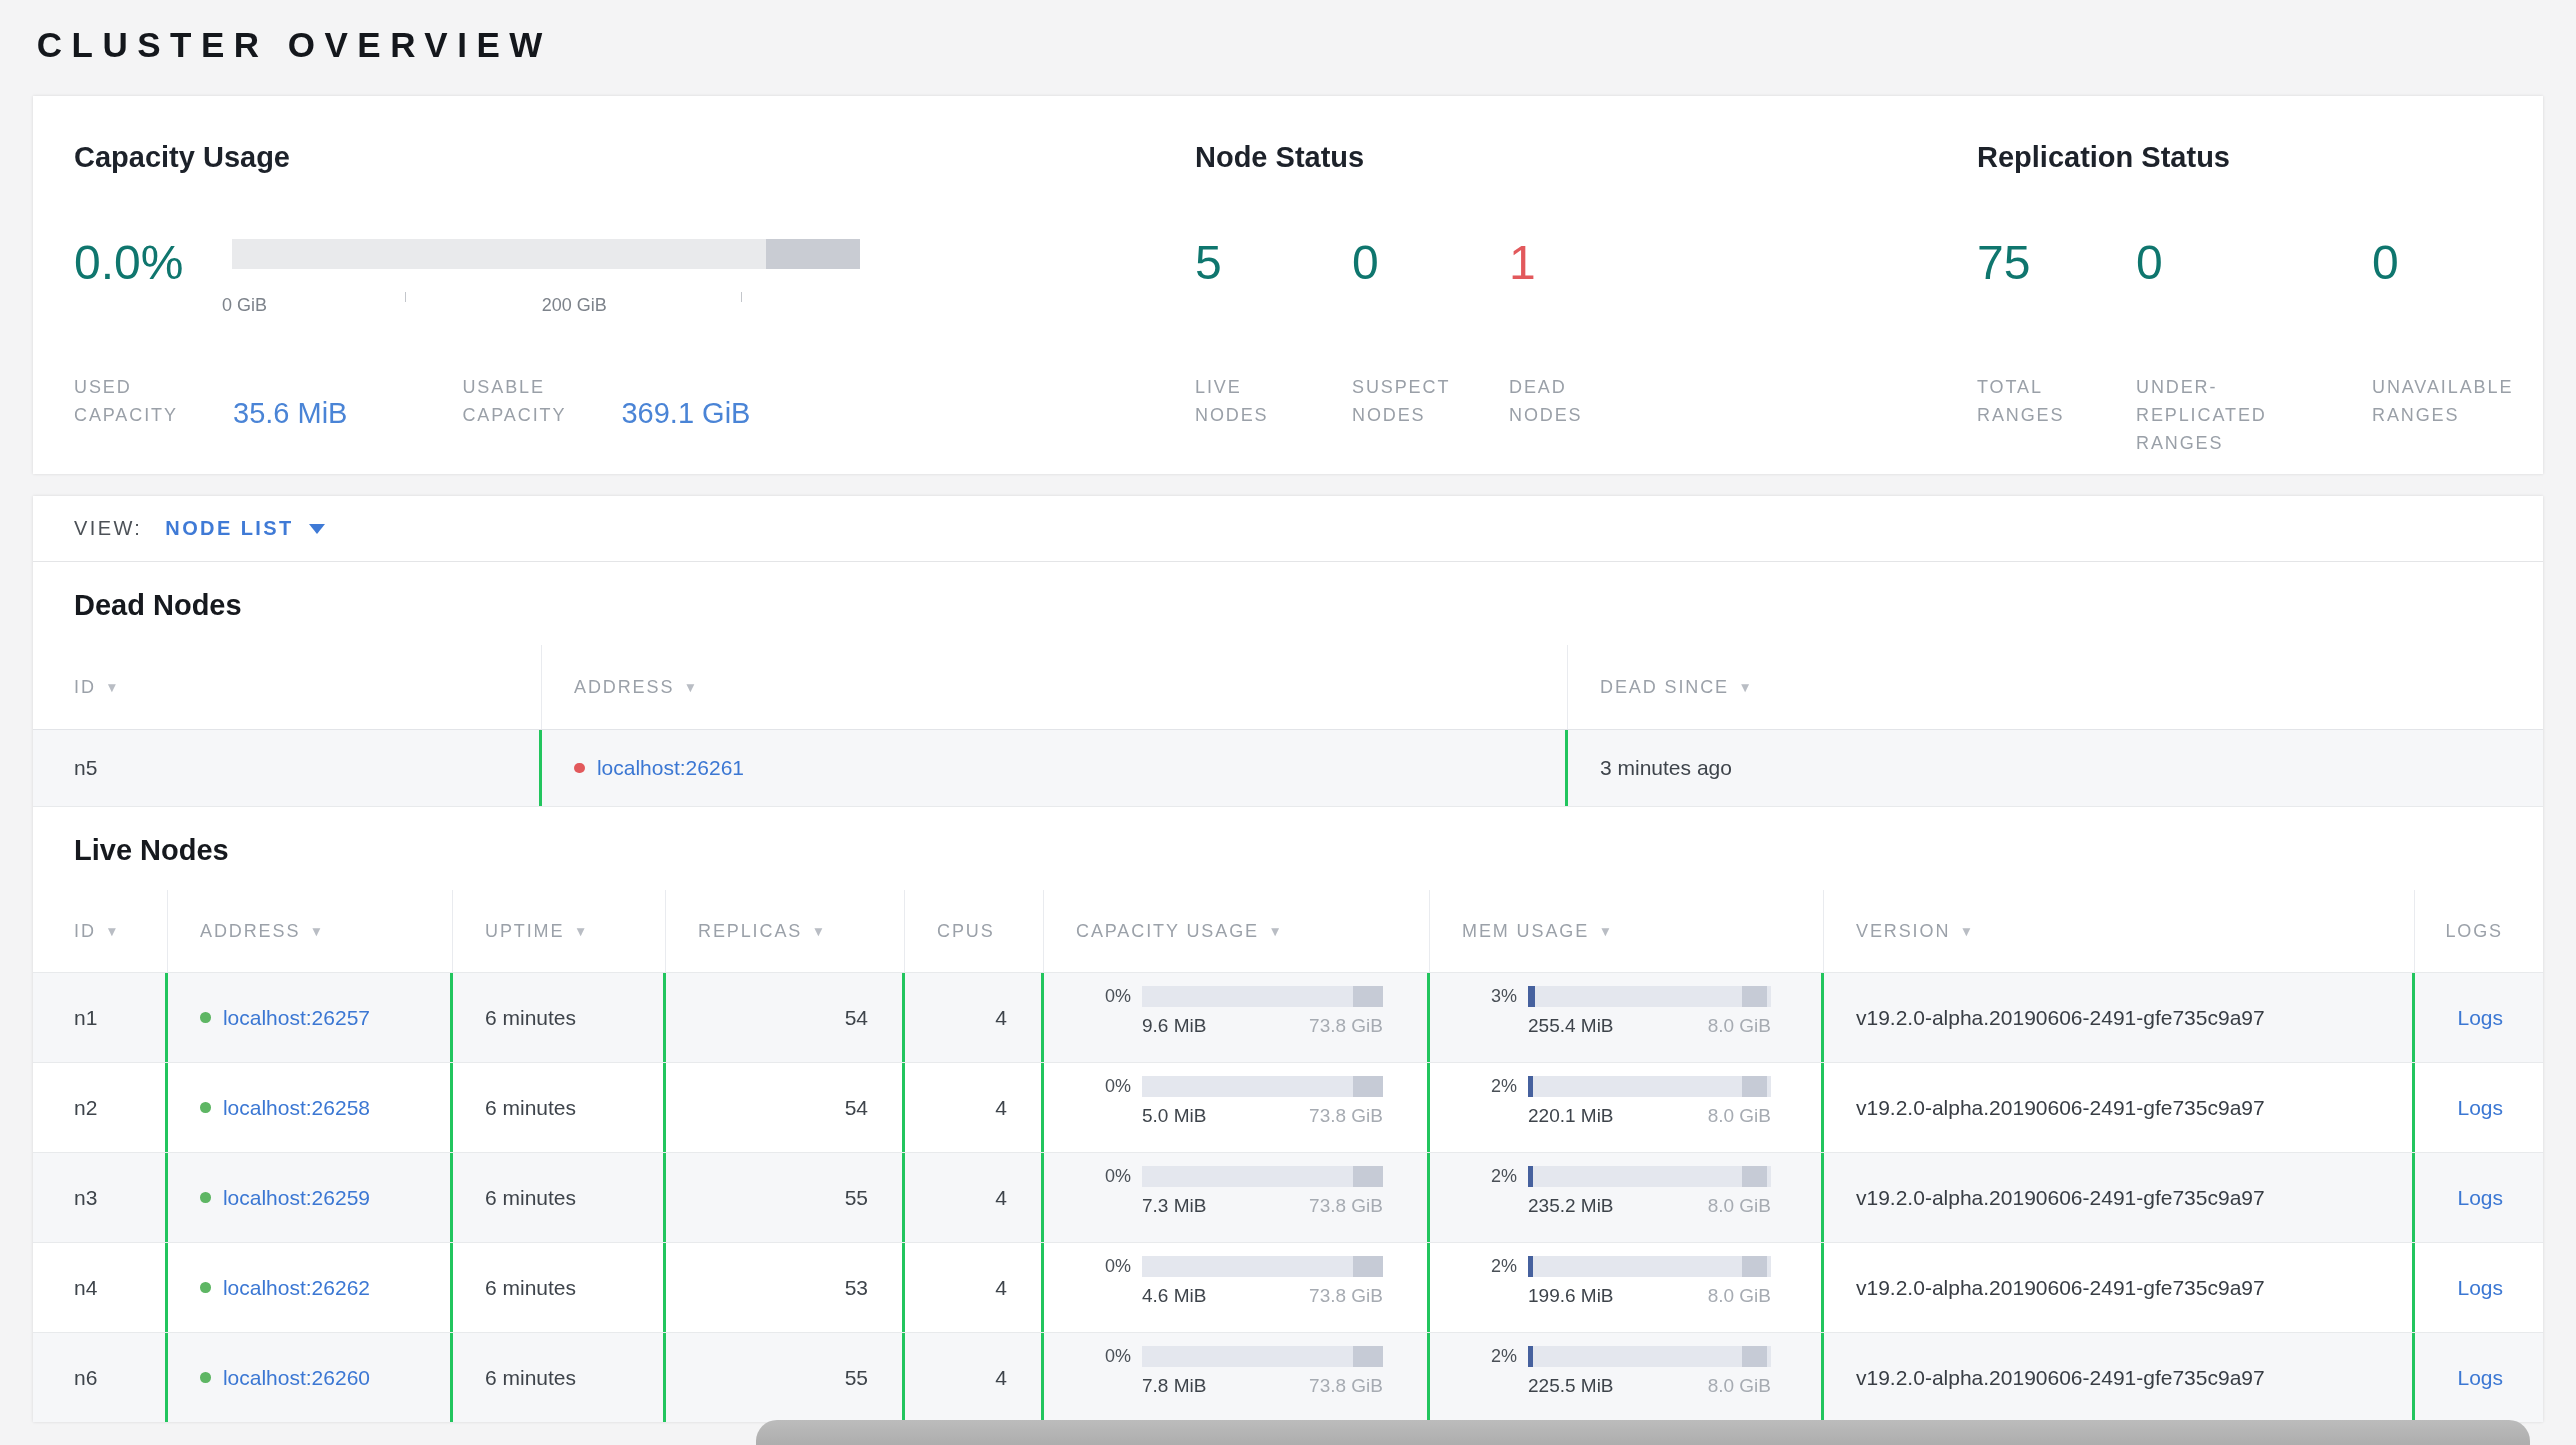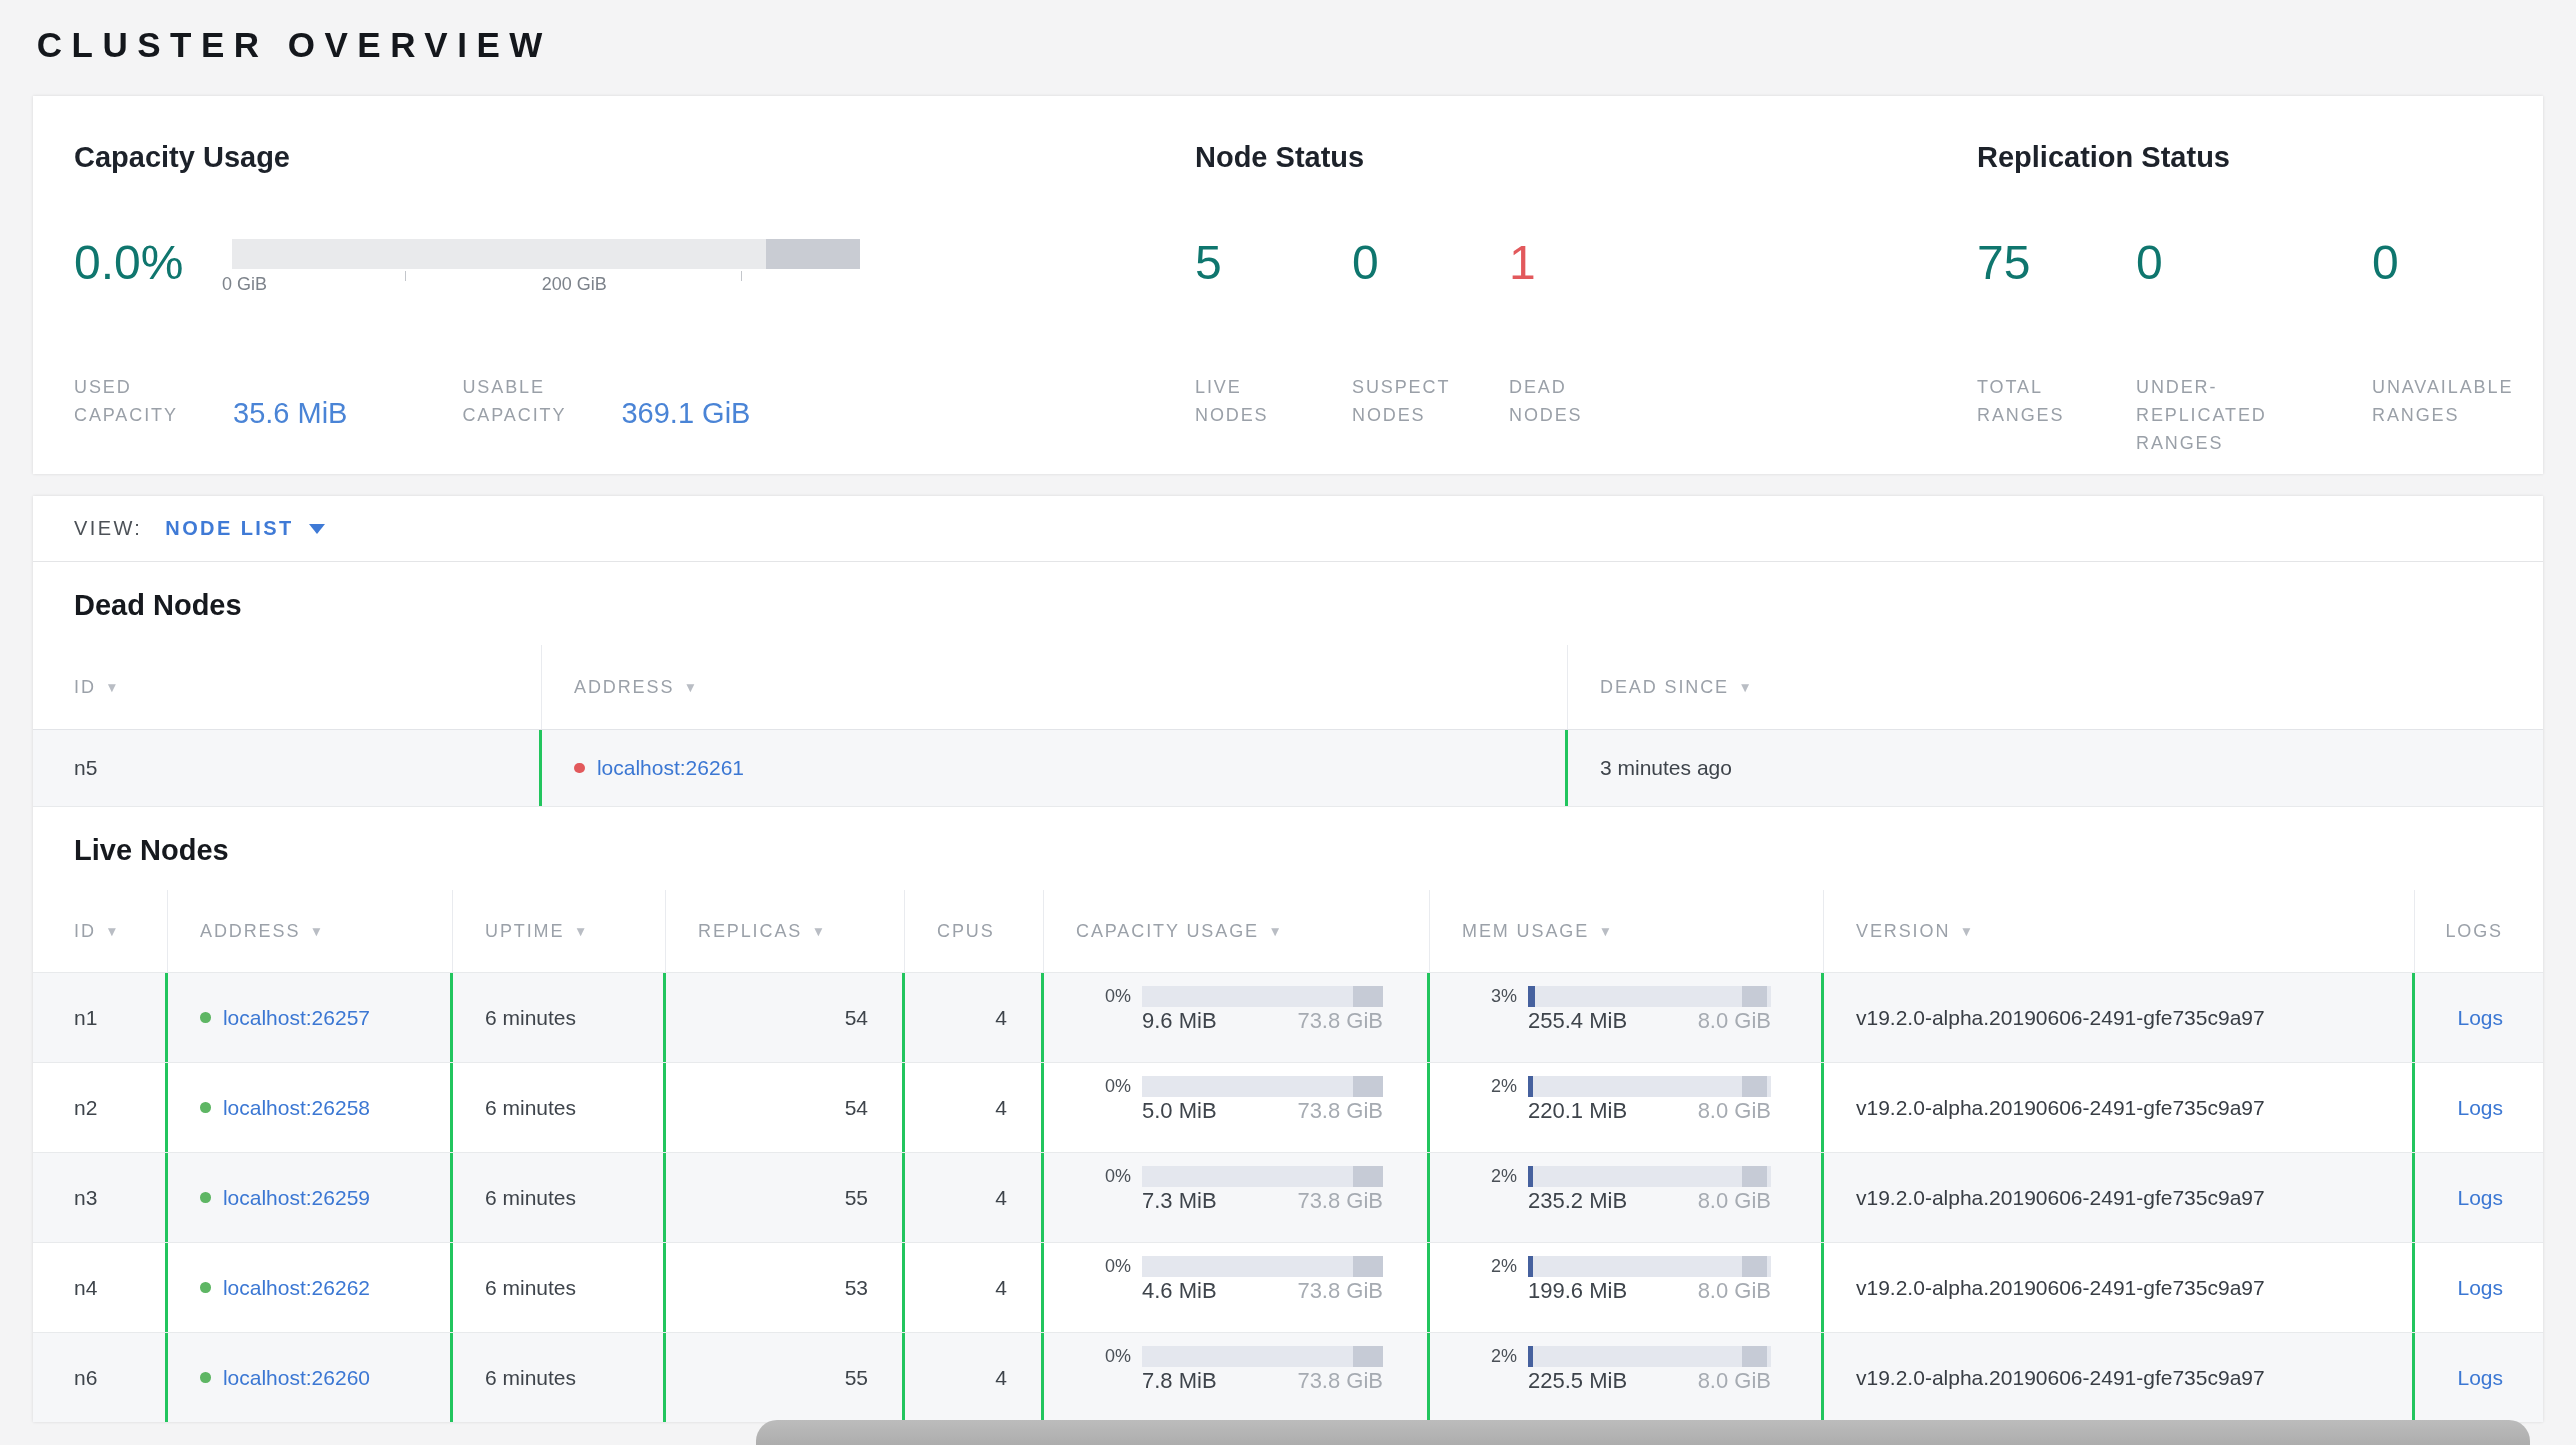--- a/index.html
+++ b/index.html
@@ -37,21 +37,21 @@
 
   .row-mid { margin-top:59px; height:141px; display:flex; }
   .big-num { font-size:48px; color:#0f766e; font-weight:400; line-height:1.0; }
   .big-num.red { color:#e2595c; }
 
   .cap-num { width:158px; padding-top:5.7px; }
   .cap-chart { width:628px; }
   .cap-track { width:628px; height:30px; background:#e9eaec; position:relative; margin-top:5.7px; }
   .cap-track::after { content:""; position:absolute; right:0; top:0; bottom:0; width:15%; background:#c9ccd3; }
   .cap-fill { position:absolute; left:0; top:0; bottom:0; background:#46619e; }
-  .cap-axis { position:relative; width:628px; height:32px; font-size:18px; color:#7d838b; }
+  .cap-axis { position:relative; width:628px; height:32px; font-size:18px; color:#7d838b;margin-top:21px; }
   .cap-axis .tick { position:absolute; top:1.9px; width:1px; height:10.5px; background:#c3c6cb; }
   .cap-axis .axis-label { position:absolute; top:5.7px; transform:translateX(-50%); white-space:nowrap; }
 
   .cap-stats { display:flex; align-items:flex-end; }
   .cap-stat { display:flex; align-items:flex-end; }
   .cap-stat + .cap-stat { margin-left:115px; }
   .lbl {
     font-size:18px; letter-spacing:1.9px; color:#9aa0a8;
     line-height:1.55; white-space:pre-line; text-transform:uppercase;
   }
@@ -132,21 +132,21 @@
   a.link { color:#3b77d3; text-decoration:none; cursor:pointer; }
 
   .usage-cell { display:block; padding:13.4px 44px 0 29px; }
   .usage-cell.memcol { padding-right:50px; }
   .usage-top { display:flex; align-items:center; }
   .pct { width:69px; padding-left:32px; font-size:18px; color:#4a5057; flex:0 0 auto; }
   .minibar { flex:1; height:21px; background:#e4e7ee; position:relative; }
   .minibar .fill { position:absolute; left:0; top:0; bottom:0; background:#46619e; }
   .minibar.cap::after { content:""; position:absolute; top:0; bottom:0; right:0; width:30px; background:#c6cbd6; }
   .minibar.mem::after { content:""; position:absolute; top:0; bottom:0; right:3.8px; width:25px; background:#c6cbd6; }
-  .usage-vals { display:flex; justify-content:space-between; margin-left:69px; margin-top:1px; font-size:22px; }
+  .usage-vals { display:flex; justify-content:space-between; margin-left:69px; margin-top:8px; font-size:19px; }
   .usage-vals .used { color:#3e444b; }
   .usage-vals .total { color:#a6abb2; }
 
   .c-ver { font-size:21px; color:#383d44; }
 
   .dock-overlay {
     position:absolute;
     left:756px; top:1420px;
     width:1774px; height:67px;
     border-radius:21px;

